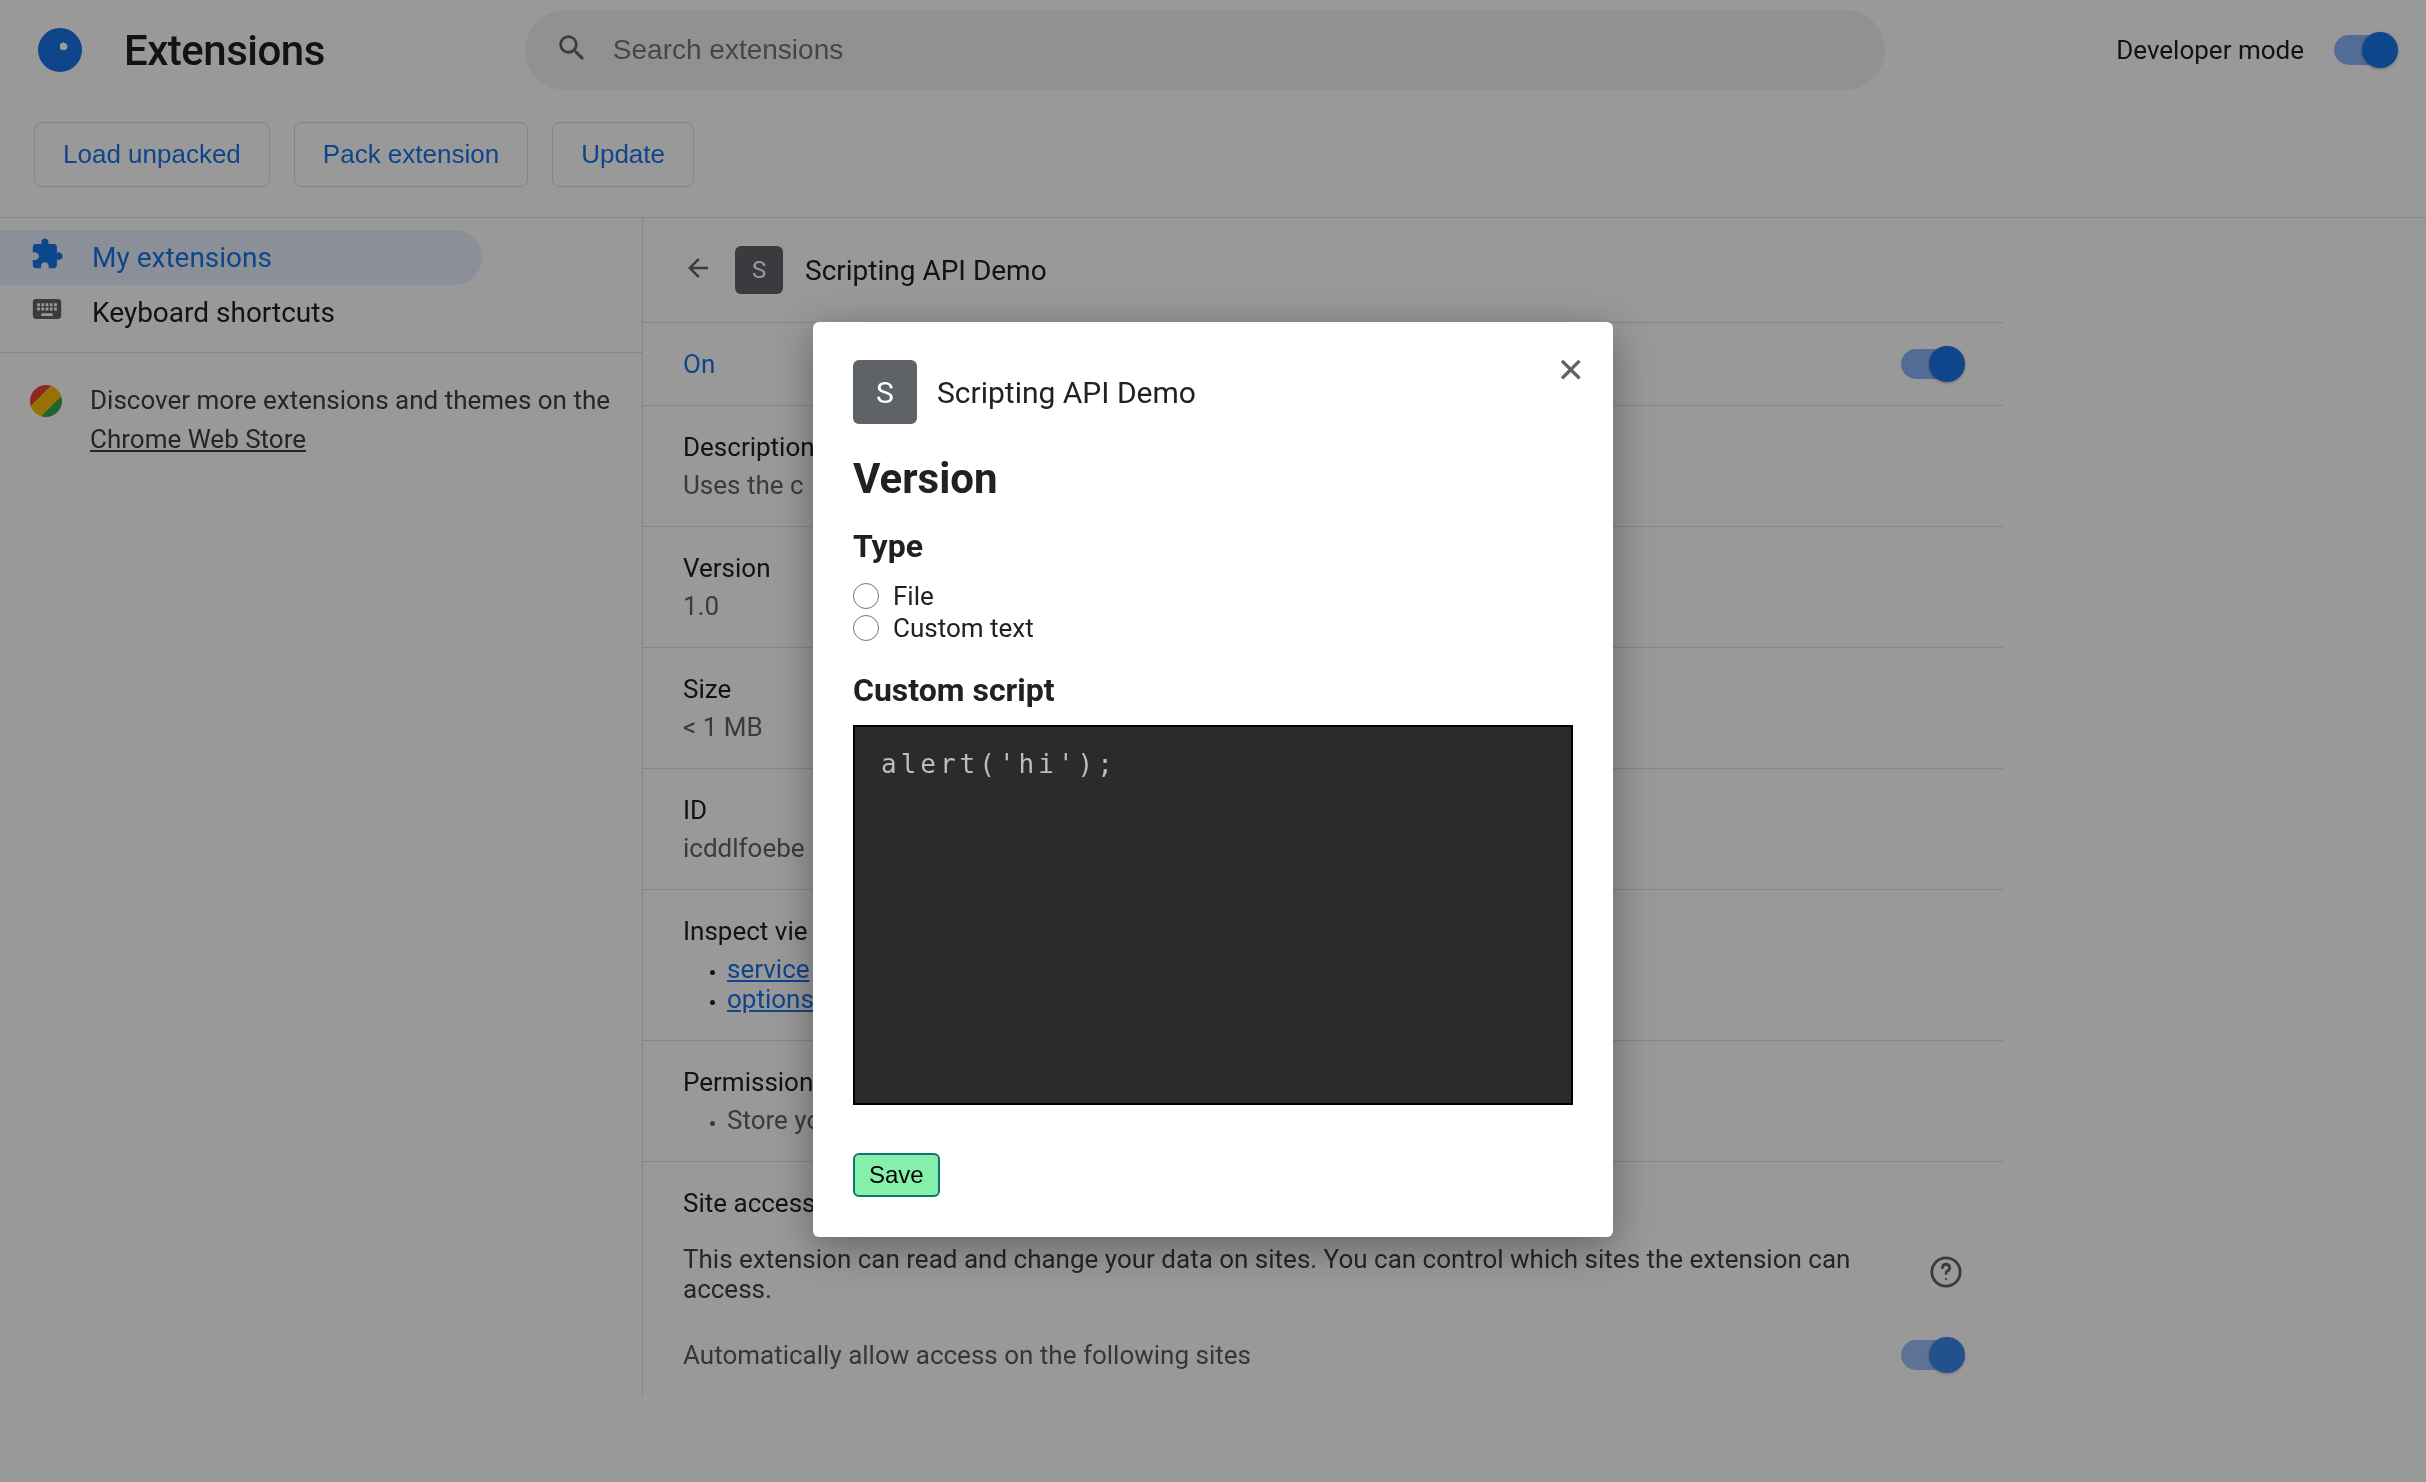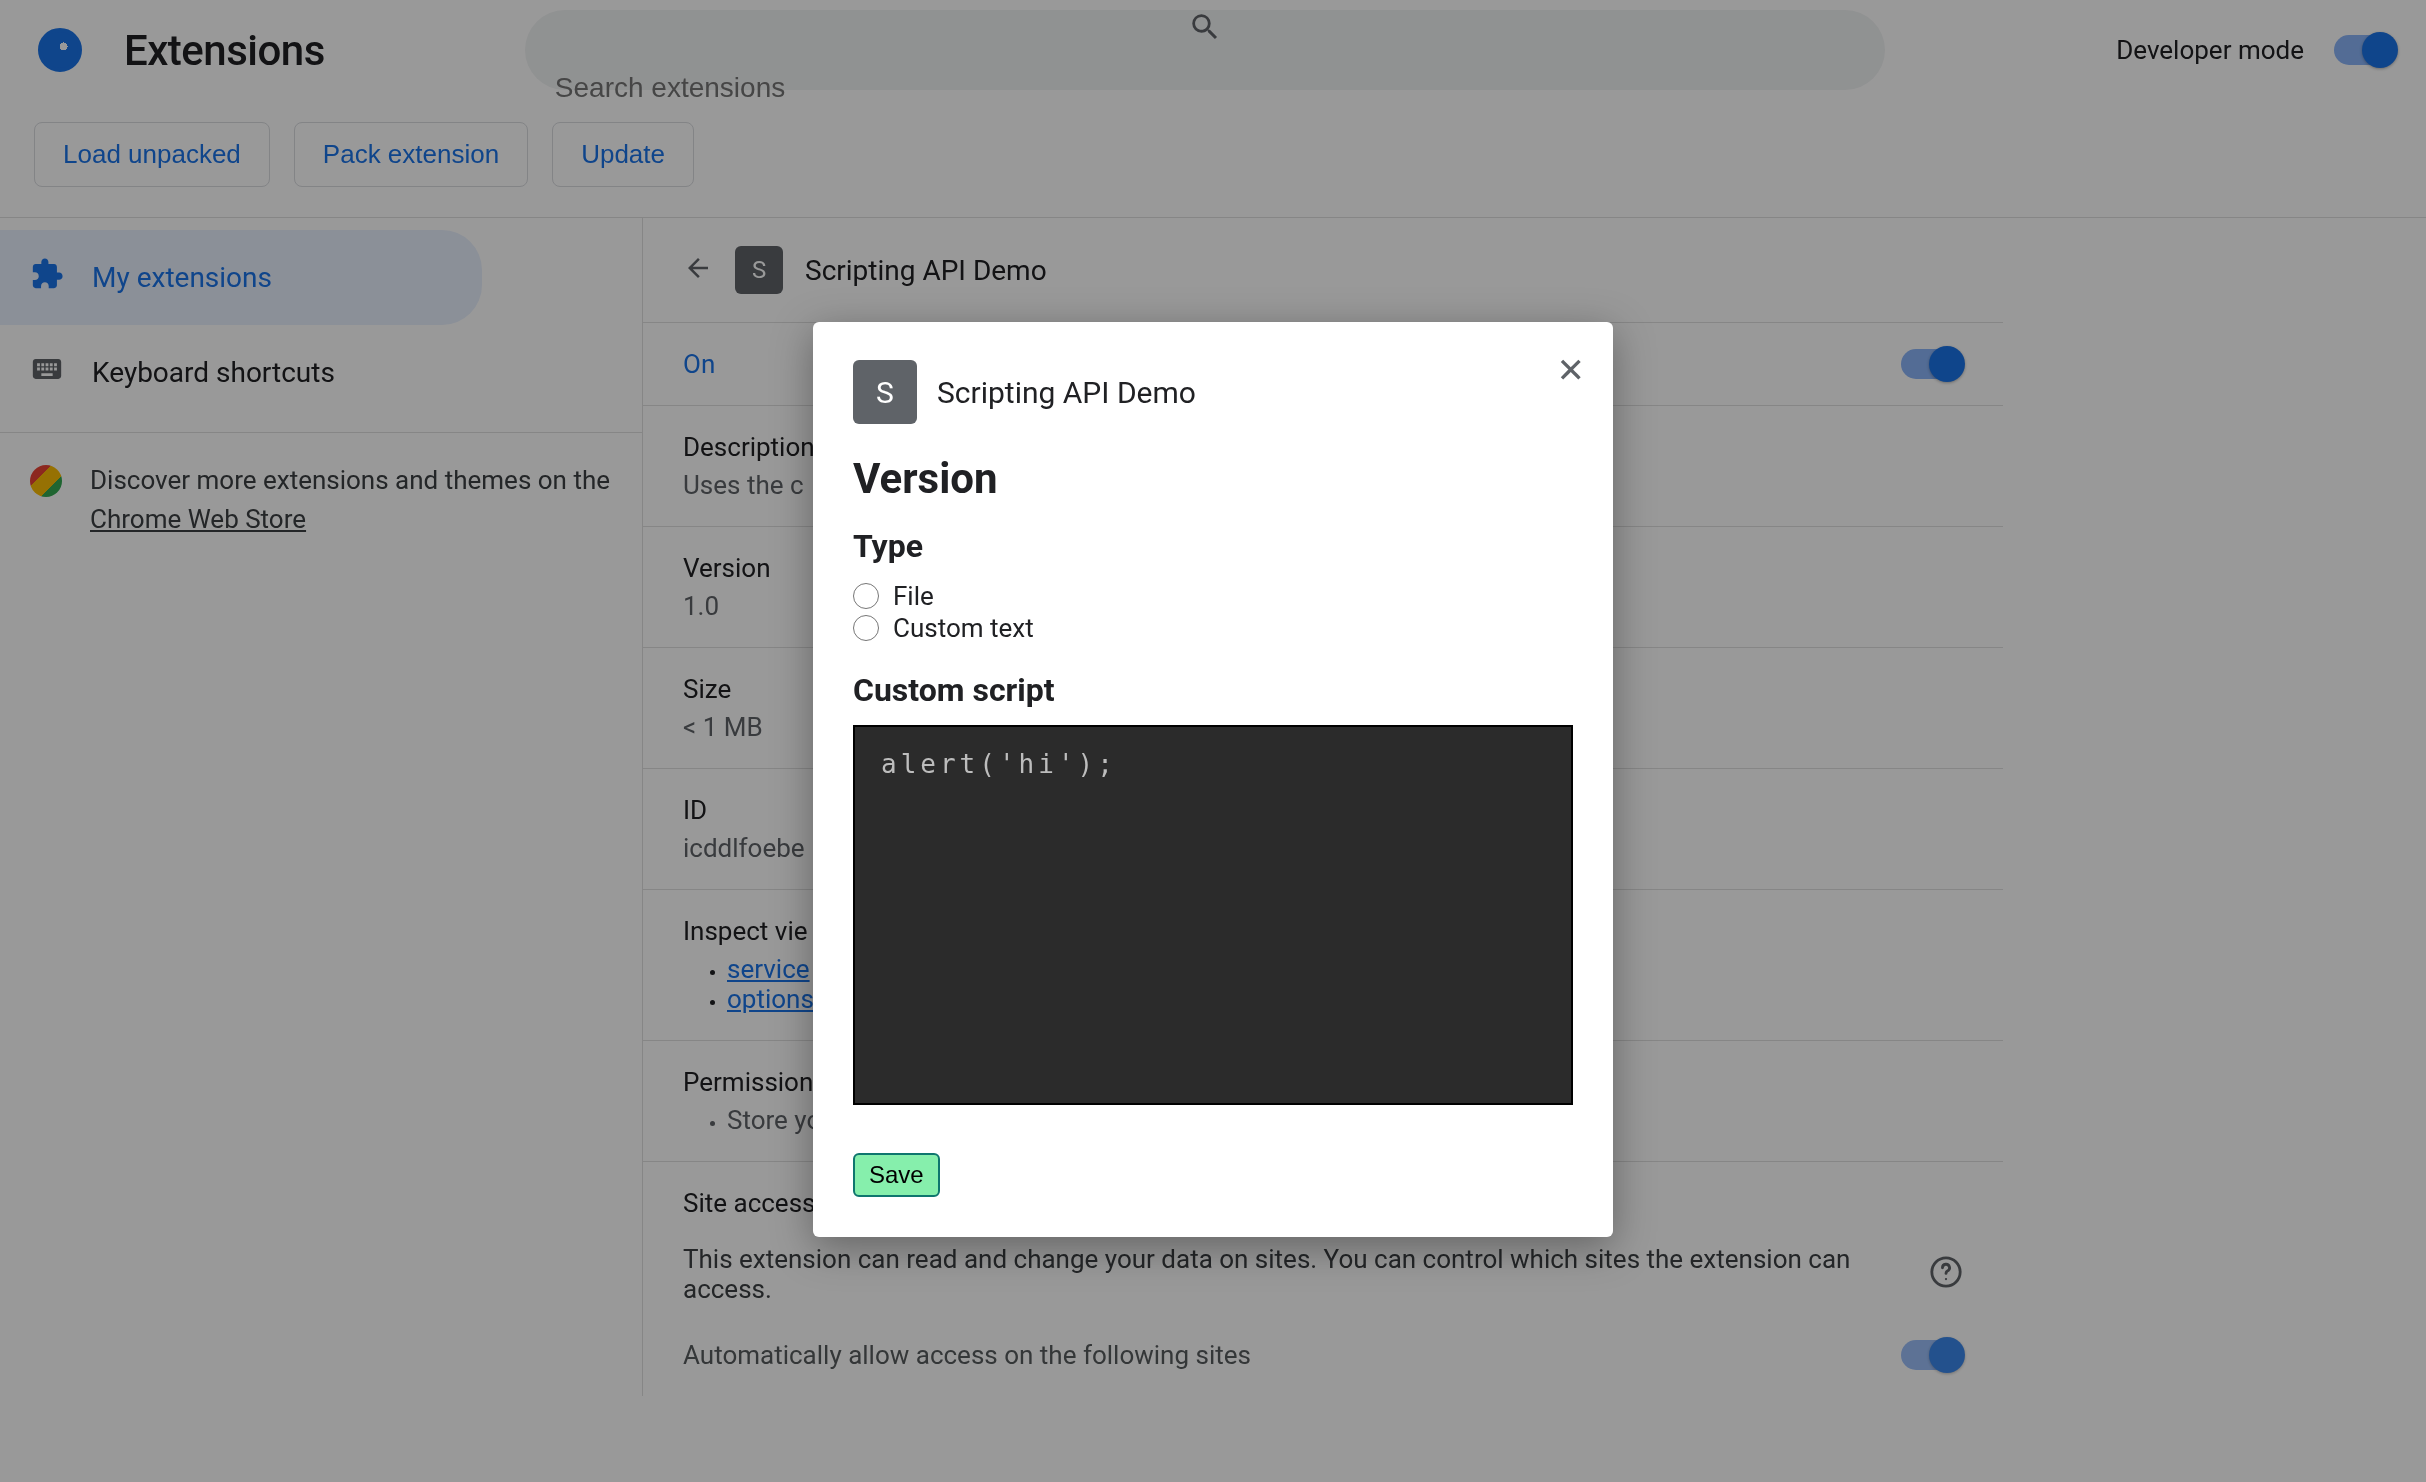--- a/index.html
+++ b/index.html
@@ -35,21 +35,20 @@
 }
 .search-wrap {
   display: flex;
   align-items: center;
   background: #f1f3f4;
   border-radius: 40px;
   height: 80px;
   width: 1360px;
   padding: 0 30px;
   gap: 24px;
-  flex-direction: column;
 }
 .search-icon svg { width: 34px; height: 34px; fill: #5f6368; }
 .search-input {
   border: none; background: transparent; outline: none;
   font-size: 28px; color: #5f6368; width: 100%;
 }
 .devmode-wrap {
   margin-left: auto;
   display: flex; align-items: center; gap: 30px;
 }
@@ -69,21 +68,21 @@
 .pill-btn {
   border: 1px solid #dadce0; background: #fff; color: #1a73e8;
   font-size: 26px; padding: 16px 28px; border-radius: 8px;
   font-weight: 500; cursor: pointer;
 }
 .divider { border-top: 1px solid #e0e0e0; }
 .main-area { display: flex; }
 .sidebar { width: 642px; padding-top: 12px; }
 .side-item {
   display: flex; align-items: center; gap: 28px;
-  padding: 27px 30px; font-size: 28px; color: #202124;
+  padding: 7px 30px; font-size: 28px; color: #202124;
   border-radius: 0 40px 40px 0; margin-right: 160px;
 }
 .side-item.active { background: #e8f0fe; color: #1a73e8; }
 .side-item.active svg { fill: #1a73e8; }
 .side-item svg { width: 34px; height: 34px; fill: #5f6368; }
 .side-divider { border-top: 1px solid #e0e0e0; margin: 12px 0 28px; }
 .discover-row { display: flex; align-items: flex-start; gap: 28px; padding: 0 30px; }
 .store-icon { width: 32px; height: 32px; border-radius: 50%; background: linear-gradient(135deg,#ea4335 0 33%,#fbbc05 33% 66%,#34a853 66% 100%); position: relative; flex-shrink: 0; margin-top: 4px;}
 .discover-text { font-size: 26px; line-height: 1.5; color: #3c4043; }
 .discover-text a { color: #3c4043; text-decoration: underline; }

